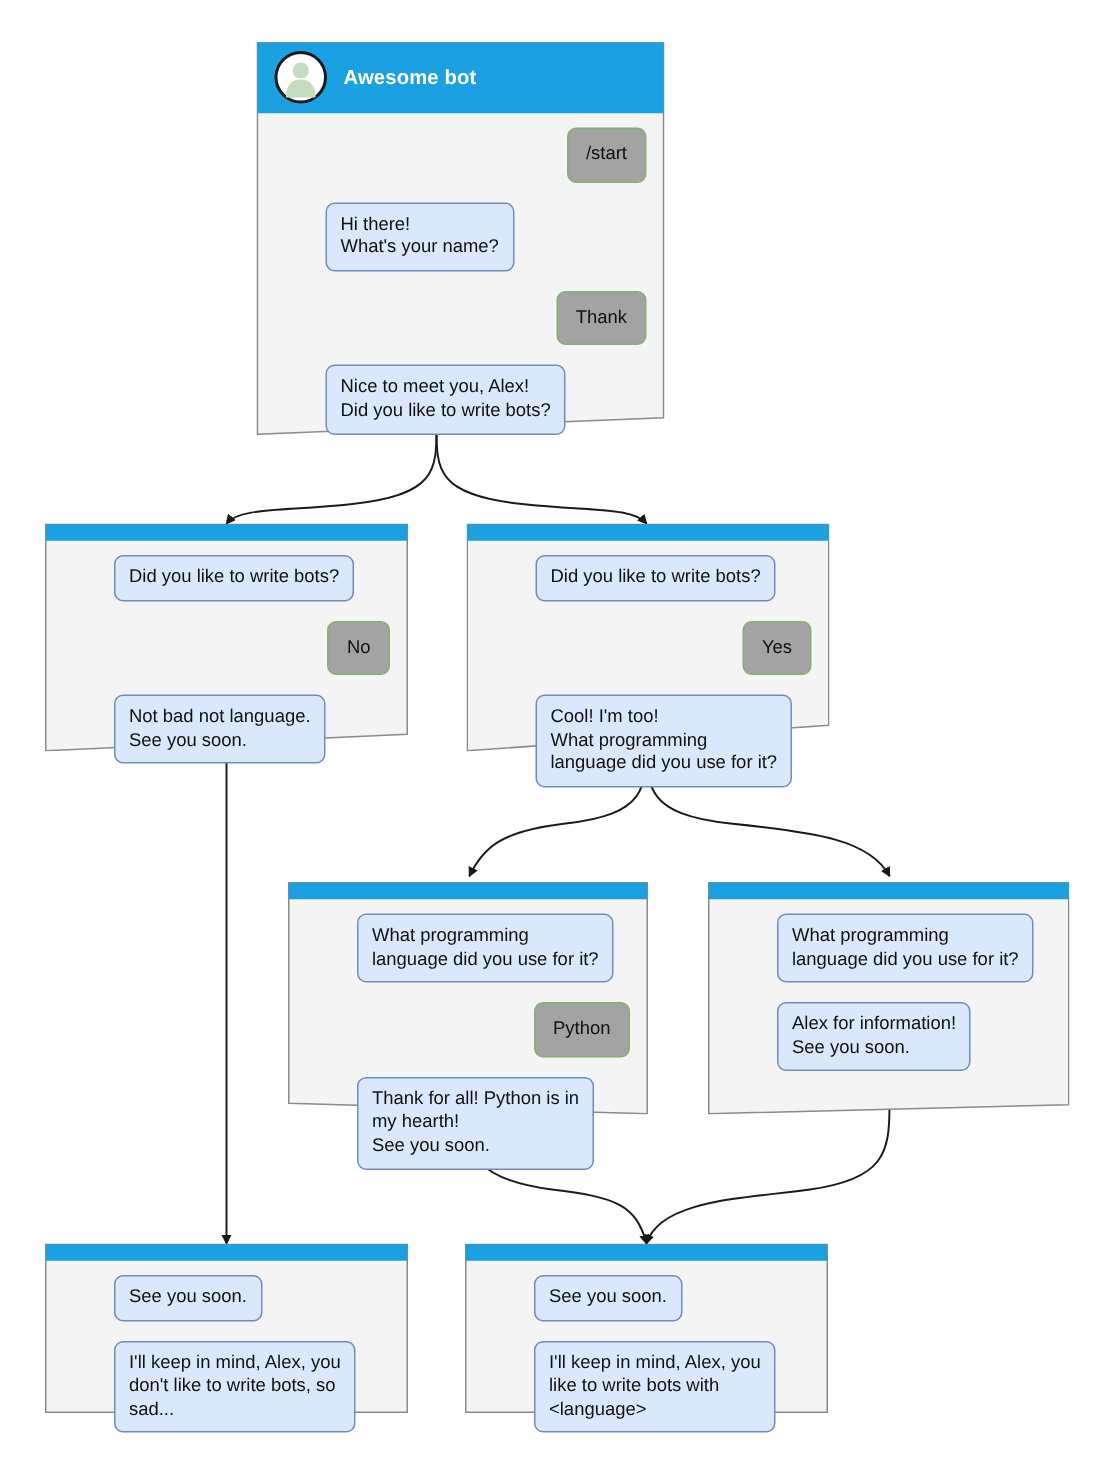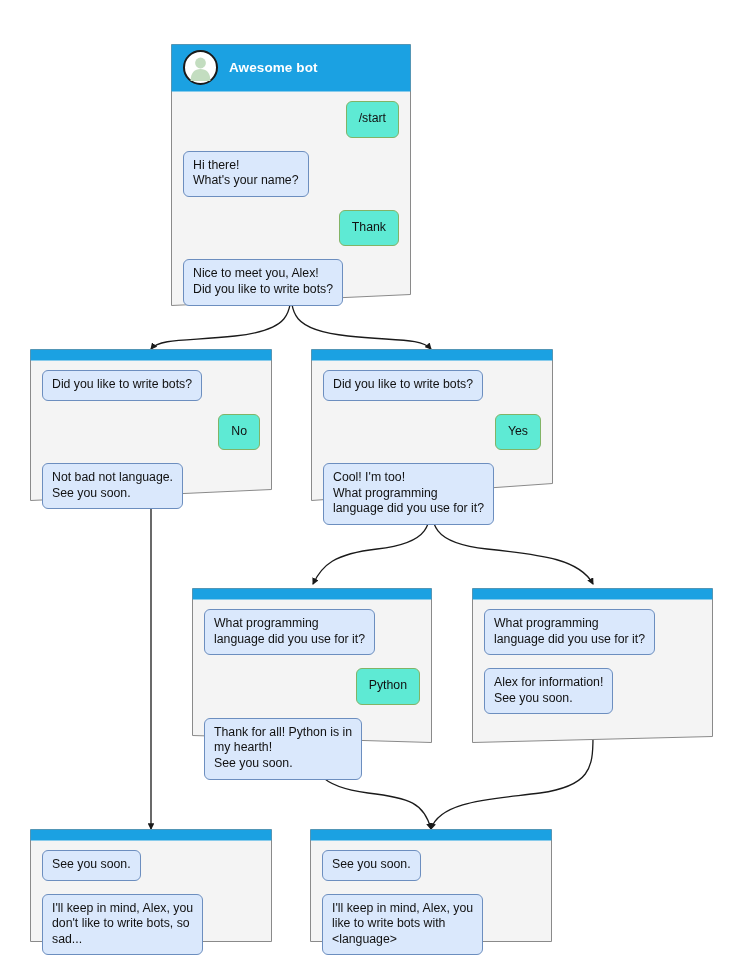--- a/index.html
+++ b/index.html
@@ -92,38 +92,38 @@
     width: 100%;
     box-sizing: border-box;
     padding: 10px 12px 0 12px;
     display: flex;
     flex-direction: column;
   }
   .row {
     display: flex;
     margin-bottom: 13px;
   }
-  .row.in  { justify-content: flex-start; }
+  .row.in  { justify-content: flex-start; margin-left: 34px; }
   .row.out { justify-content: flex-end; }
   .bubble {
     border-radius: 6px;
     box-sizing: border-box;
     padding: 6px 9px 7px 9px;
     font-size: 12.3px;
     line-height: 15.6px;
     color: #111111;
     white-space: pre-line;
     max-width: 205px;
   }
   .bubble.bot {
     background: #dae8fc;
     border: 1px solid #6c8ebf;
   }
   .bubble.user {
-    background: #5eead4;
+    background: #a3a3a3;
     border: 1px solid #82b366;
     padding: 9px 12px 10px 12px;
   }
 </style>
 </head>
 <body>
 
 <div id="canvas">
 
   <svg id="connectors" viewBox="0 0 743 971" width="743" height="971">
@@ -141,21 +141,21 @@
 
     <path d="M 431 494 C 431 525 431 543 487 549 C 545 555 580 560 593 584" fill="none" stroke="#1a1a1a" stroke-width="1.3" marker-end="url(#arrow)"></path>
 
     <path d="M 151 501 L 151 829" fill="none" stroke="#1a1a1a" stroke-width="1.3" marker-end="url(#arrow)"></path>
 
     <path d="M 313 742 C 313 770 316 786 368 793 C 410 798 424 803 431 829" fill="none" stroke="#1a1a1a" stroke-width="1.3" marker-end="url(#arrow)"></path>
 
     <path d="M 593 737 C 593 768 590 786 540 793 C 495 799 440 800 431 829" fill="none" stroke="#1a1a1a" stroke-width="1.3" marker-end="url(#arrow)"></path>
   </svg>
 
-  <div class="card" style="left:171px; top:44px; width:240px; height:262px;">
+  <div class="card" style="left:171px; top:28px; width:272px; height:262px;">
     <svg class="card-shape" viewBox="0 0 240 262" preserveAspectRatio="none">
       <path d="M 0.5 0.5 L 239.5 0.5 L 239.5 250.5 L 0.5 261.5 Z" fill="#f4f4f4" stroke="#8a8a8a" stroke-width="1"></path>
       <path d="M 0.5 0.5 L 239.5 0.5 L 239.5 47.5 L 0.5 47.5 Z" fill="#1ba1e2" stroke="none"></path>
     </svg>
     <div class="card-inner">
       <div class="card-header titled">
         <span class="avatar">
           <svg width="31" height="31" viewBox="0 0 31 31">
             <circle cx="15.5" cy="11" r="5.4" fill="#c3ddc0"></circle>
             <path d="M 5.6 29 C 5.6 20.6 9.8 17 15.5 17 C 21.2 17 25.4 20.6 25.4 29 Z" fill="#c3ddc0"></path>

